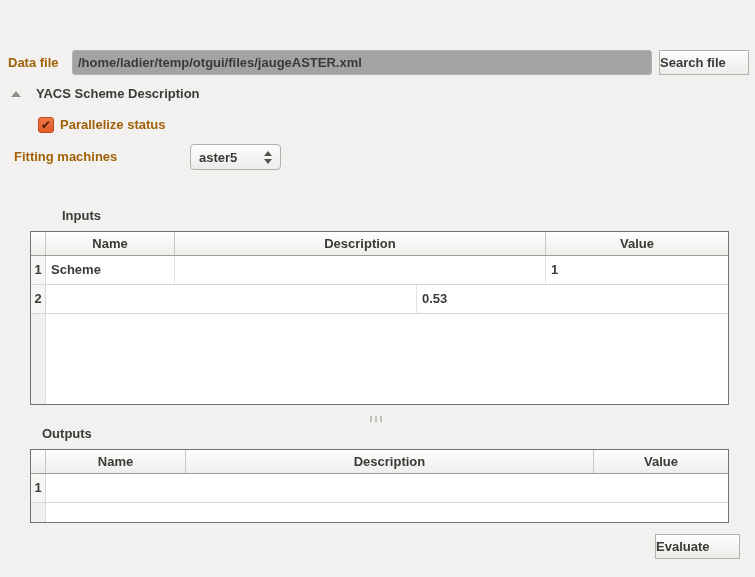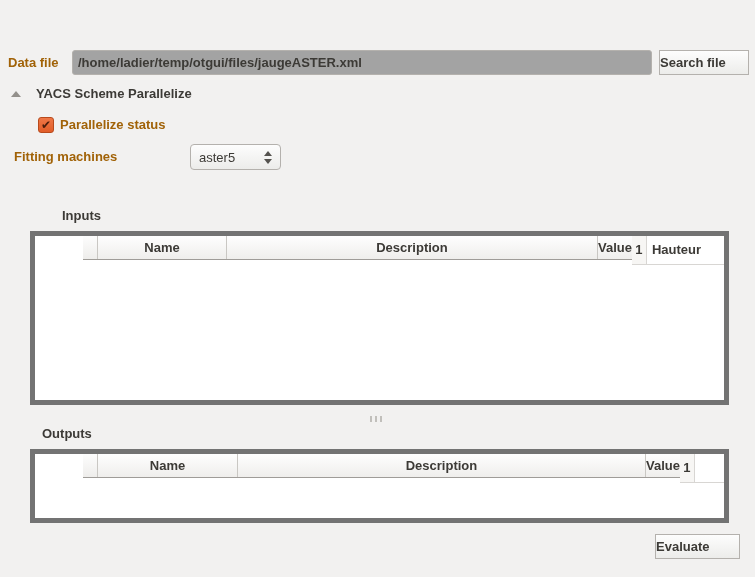--- a/index.html
+++ b/index.html
@@ -63,43 +63,42 @@
   }
 
   
   .combo {
     left:190px; top:144px; width:91px; height:26px;
     background:linear-gradient(#fdfdfd,#ececea);
     border:1px solid #b4b1ad;
     border-radius:4px;
     display:flex; align-items:center;
     padding:0 8px;
-    font-weight:400;
+    font-weight:700;
     cursor:pointer;
   }
   .combo .combo-text { flex:1; }
   .combo-arrows { display:flex; flex-direction:column; gap:3px; align-items:center; }
   .arr-up {
     width:0; height:0;
     border-left:4px solid transparent; border-right:4px solid transparent;
     border-bottom:5px solid #55534f;
   }
   .arr-down {
     width:0; height:0;
     border-left:4px solid transparent; border-right:4px solid transparent;
     border-top:5px solid #55534f;
   }
 
   
   .table {
     background:#ffffff;
-    border:5px solid #737373;
-    display:flex; flex-direction:row;
+    border:1px solid #737373;
+    display:flex; flex-direction:column;
     overflow:hidden;
-    padding-left:48px;
   }
   .inputs-table  { left:30px; top:231px; width:699px; height:174px; }
   .outputs-table { left:30px; top:449px; width:699px; height:74px; }
 
   .thead { display:flex; height:24px; background:linear-gradient(#fefefe,#efeeec); border-bottom:1px solid #9f9c98; flex:none; }
   .thead .corner { width:15px; border-right:1px solid #c9c7c3; background:linear-gradient(#fdfdfd,#eeedeb); flex:none; }
   .th {
     font-weight:700; text-align:center; line-height:23px;
     border-right:1px solid #c9c7c3;
     flex:none;
@@ -131,21 +130,21 @@
   .section-title { font-weight:700; }
 </style>
 </head>
 <body>
 
 <div class="abs lbl" style="left:8px; top:50px; line-height:25px;">Data file</div>
 <div class="abs text-input">/home/ladier/temp/otgui/files/jaugeASTER.xml</div>
 <div class="abs btn btn-search">Search file</div>
 
 <span class="abs tri-up"></span>
-<div class="abs section-title" style="left:36px; top:86px;">YACS Scheme Parallelize</div>
+<div class="abs section-title" style="left:36px; top:86px;">YACS Scheme Description</div>
 
 <div class="abs checkbox">
   <span>✔</span>
 </div>
 <div class="abs lbl" style="left:60px; top:117px; line-height:16px;">Parallelize status</div>
 
 <div class="abs lbl" style="left:14px; top:144px; line-height:26px;">Fitting machines</div>
 <div class="abs combo">
   <span class="combo-text">aster5</span>
   <span class="combo-arrows">
@@ -158,21 +157,21 @@
 
 <div class="abs table inputs-table">
   <div class="thead">
     <div class="corner"></div>
     <div class="th col-name">Name</div>
     <div class="th col-desc">Description</div>
     <div class="th">Value</div>
   </div>
   <div class="trow">
     <div class="rownum">1</div>
-    <div class="td col-name">Hauteur</div>
+    <div class="td col-name">Scheme</div>
     <div class="td col-desc"></div>
     <div class="td">1</div>
   </div>
   <div class="trow">
     <div class="rownum">2</div>
     <div class="td col-desc"></div>
     <div class="td">0.53</div>
   </div>
   <div class="tfiller">
     <div class="strip"></div>

